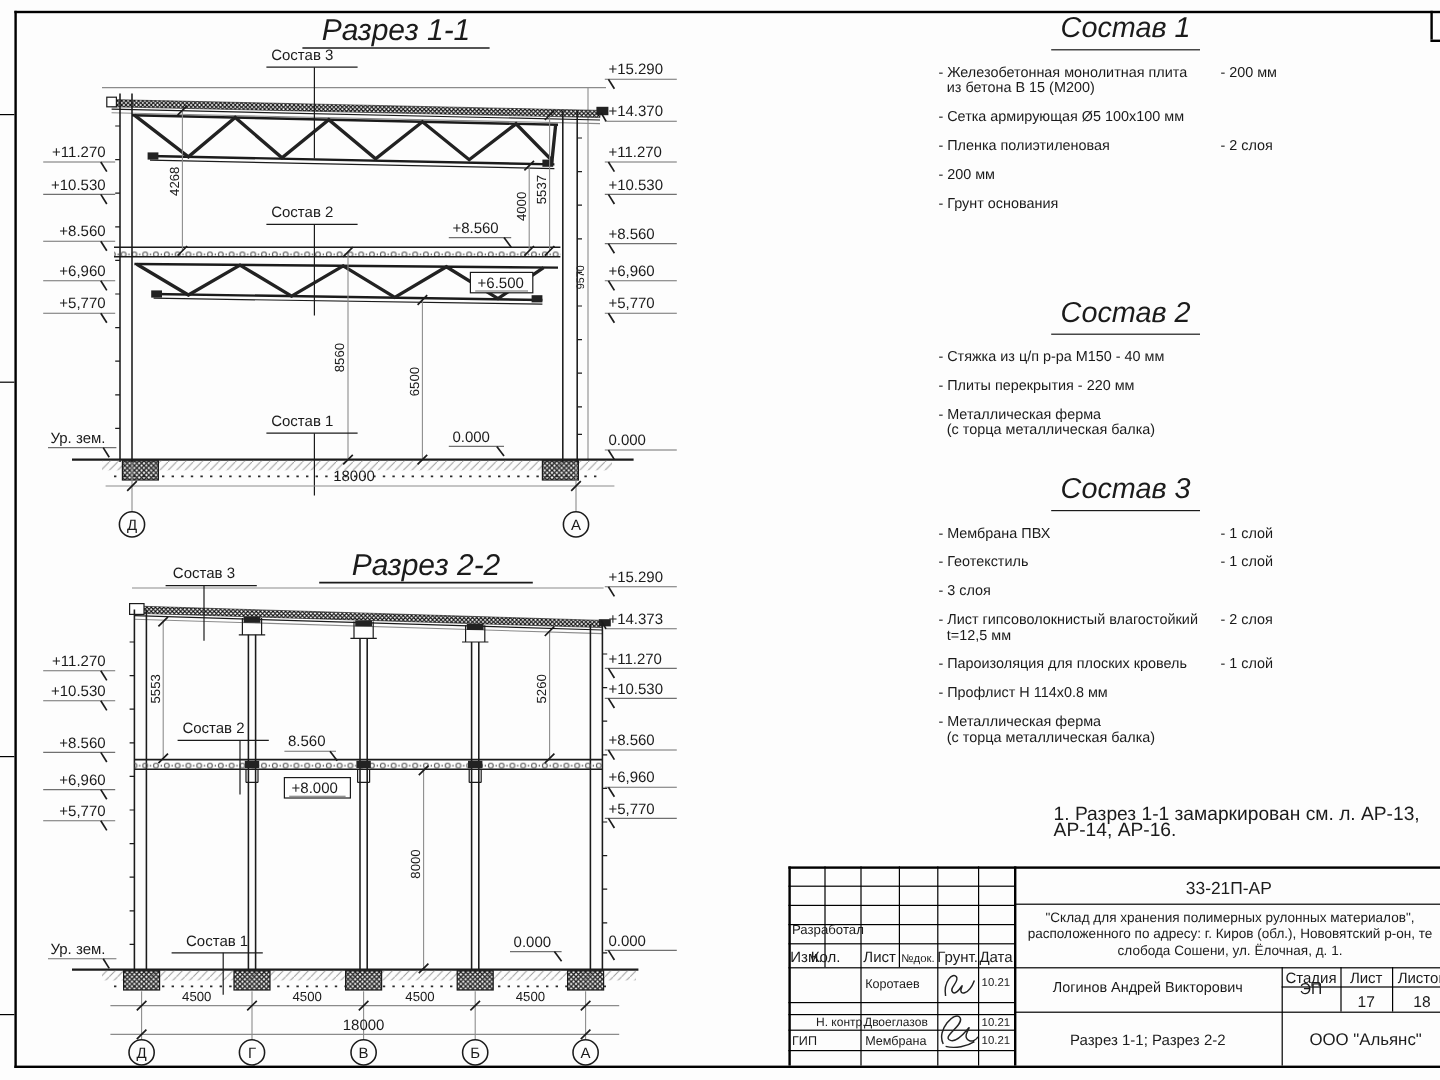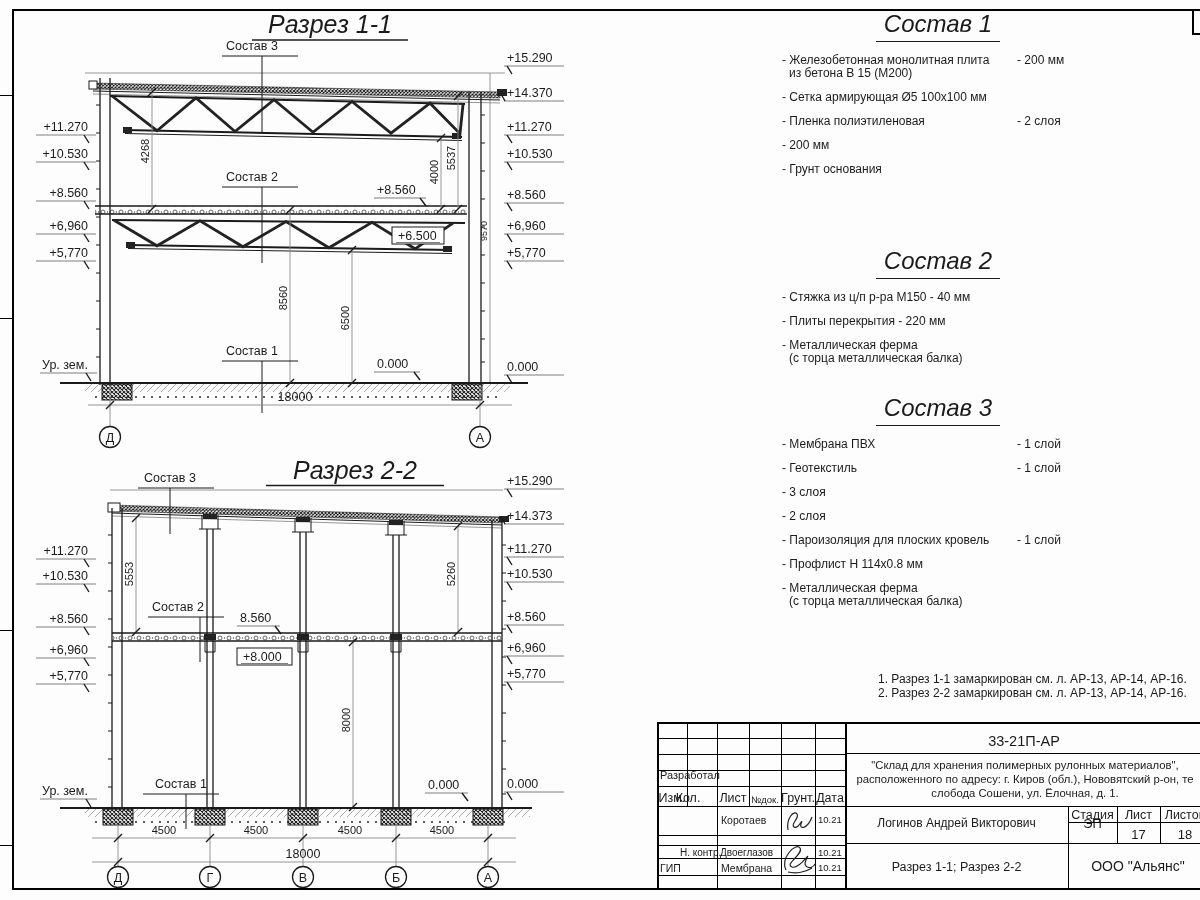--- a/index.html
+++ b/index.html
@@ -19,21 +19,21 @@
   .ul{stroke:#707070;stroke-width:.9;fill:none}
   .tk{stroke:#1b1b1b;stroke-width:1.4;fill:none}
   .dash{stroke:#2a2a2a;stroke-width:1.4;stroke-dasharray:2 6;fill:none}
   .comp{position:absolute;width:312px;}
   .stitle{text-align:center;margin-bottom:12px;}
   .stitle-inner{display:inline-block;border-bottom:1.6px solid #1b1b1b;padding:0 8px 3px;
                 font-style:italic;font-size:24px;}
   .srow{display:flex;align-items:flex-start;margin-bottom:11px;font-size:12px;line-height:13px;}
   .sname{flex:0 0 228px;white-space:pre-line;text-indent:-7px;padding-left:7px;}
   .sqty{white-space:nowrap;}
-  .notes{position:absolute;left:878px;top:672px;font-size:12px;line-height:14px;text-align:right;}
+  .notes{position:absolute;left:878px;top:672px;font-size:16px;line-height:14px;}
   .stamp-txt{position:absolute;white-space:nowrap;overflow:visible;}
 </style>
 </head>
 <body>
 
 <div class="hl" style="left:12px;top:9px;width:1188px;height:1.5px"></div>
 <div class="vl" style="left:12px;top:9px;width:1.5px;height:881px"></div>
 <div class="hl" style="left:12px;top:888px;width:1188px;height:2px"></div>
 <div class="hl" style="left:0;top:95px;width:12px;height:1px"></div>
 <div class="hl" style="left:0;top:318px;width:12px;height:1px"></div>
@@ -537,40 +537,41 @@
       <span class="sqty">- 1 слой</span>
     </div>
   <div class="srow">
       <span class="sname">- Геотекстиль</span>
       <span class="sqty">- 1 слой</span>
     </div>
   <div class="srow">
       <span class="sqty">- 3 слоя</span>
     </div>
   <div class="srow">
+      <span class="sname">- Лист гипсоволокнистый влагостойкий
+t=12,5 мм</span>
       <span class="sqty">- 2 слоя</span>
     </div>
   <div class="srow">
       <span class="sname">- Пароизоляция для плоских кровель</span>
       <span class="sqty">- 1 слой</span>
     </div>
   <div class="srow">
       <span class="sname">- Профлист Н 114х0.8 мм</span>
       <span class="sqty"></span>
     </div>
   <div class="srow">
       <span class="sname">- Металлическая ферма
 (с торца металлическая балка)</span>
       <span class="sqty"></span>
     </div>
 </div>
 
 <div class="notes">
   <div>1. Разрез 1-1 замаркирован см. л. АР-13, АР-14, АР-16.</div>
-  <div>2. Разрез 2-2 замаркирован см. л. АР-13, АР-14, АР-16.</div>
 </div>
 
 <div>
   <div class="hl" style="left:657px;top:722px;width:543px;height:1.5px"></div>
   <div class="hl" style="left:657px;top:738px;width:188px;height:1px"></div>
   <div class="hl" style="left:657px;top:754px;width:188px;height:1px"></div>
   <div class="hl" style="left:657px;top:770px;width:188px;height:1px"></div>
   <div class="hl" style="left:657px;top:786px;width:188px;height:1.2px"></div>
   <div class="hl" style="left:657px;top:806px;width:543px;height:1.2px"></div>
   <div class="hl" style="left:657px;top:835px;width:188px;height:1px"></div>

